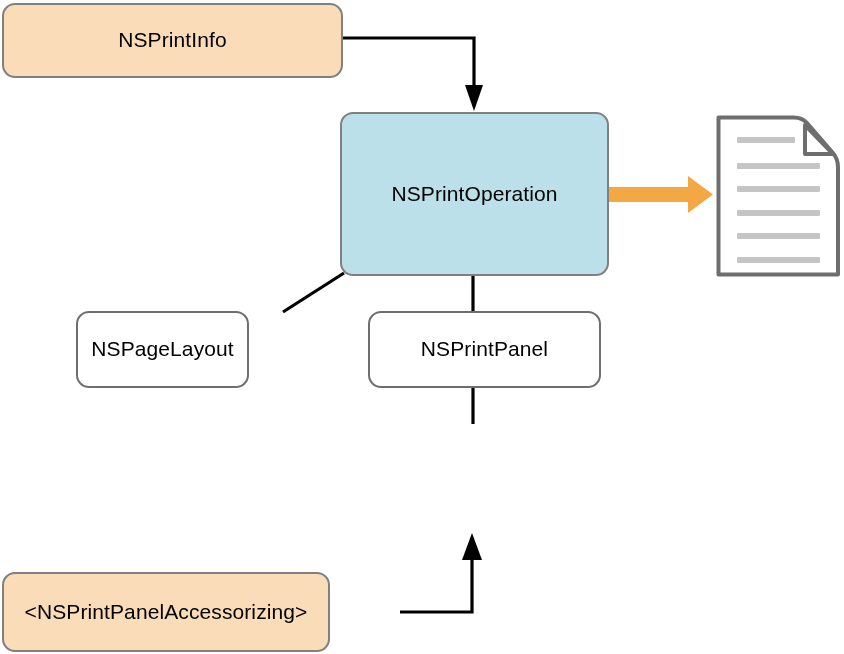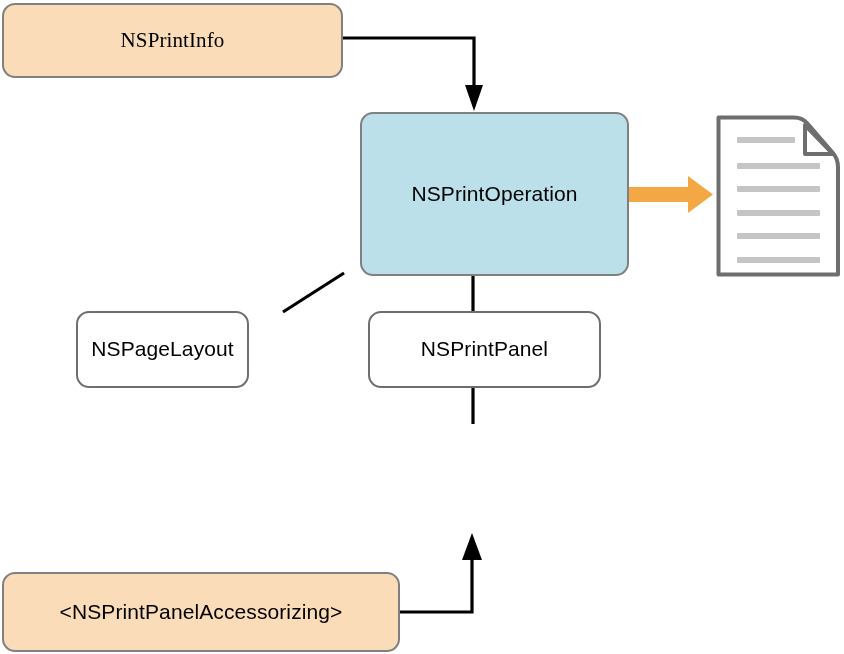--- a/index.html
+++ b/index.html
@@ -47,26 +47,26 @@
     background: #FADCB8;
   }
   .node.blue {
     background: #BCE0EA;
   }
   .node.plain {
     background: #ffffff;
     border-color: #6e6e6e;
   }
   
-  #node-printinfo      { left: 2px;   top: 3px;   width: 341px; height: 75px; font-family: Liberation Serif, serif; }
-  #node-printoperation { left: 340px; top: 112px; width: 269px; height: 164px; margin-left: 20px; }
+  #node-printinfo      { left: 2px;   top: 3px;   width: 341px; height: 75px; }
+  #node-printoperation { left: 340px; top: 112px; width: 269px; height: 164px; }
   #node-pagelayout     { left: 76px;  top: 311px; width: 173px; height: 77px; }
   #node-printpanel     { left: 368px; top: 311px; width: 233px; height: 77px; }
   #node-accessory      { left: 298px; top: 424px; width: 348px; height: 101px; }
-  #node-protocol       { left: 2px;   top: 572px; width: 398px; height: 80px; }
+  #node-protocol       { left: 2px;   top: 572px; width: 328px; height: 80px; }
 
   
   #doc-icon {
     position: absolute;
     left: 714px;
     top: 112px;
     width: 128px;
     height: 168px;
     z-index: 3;
   }

